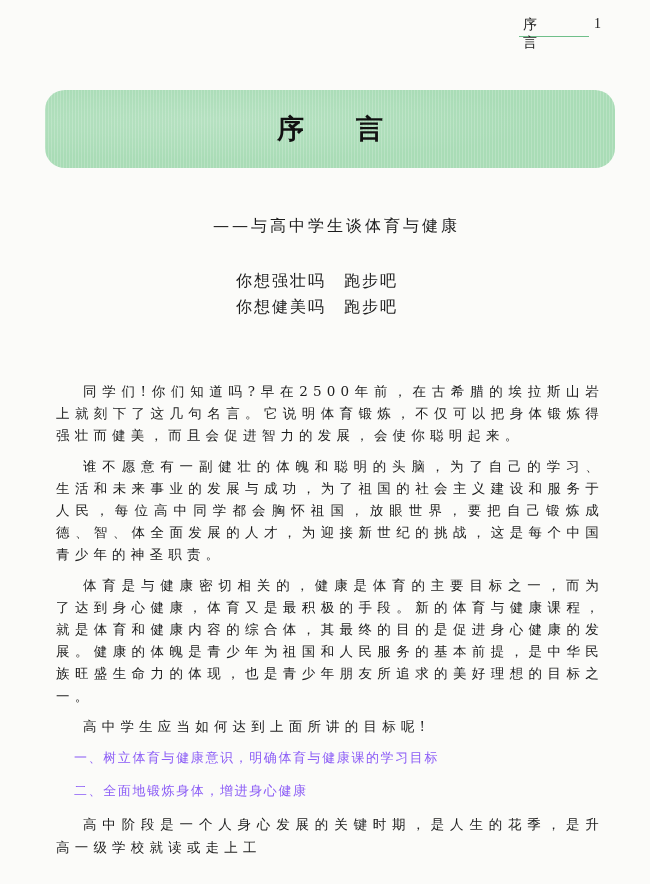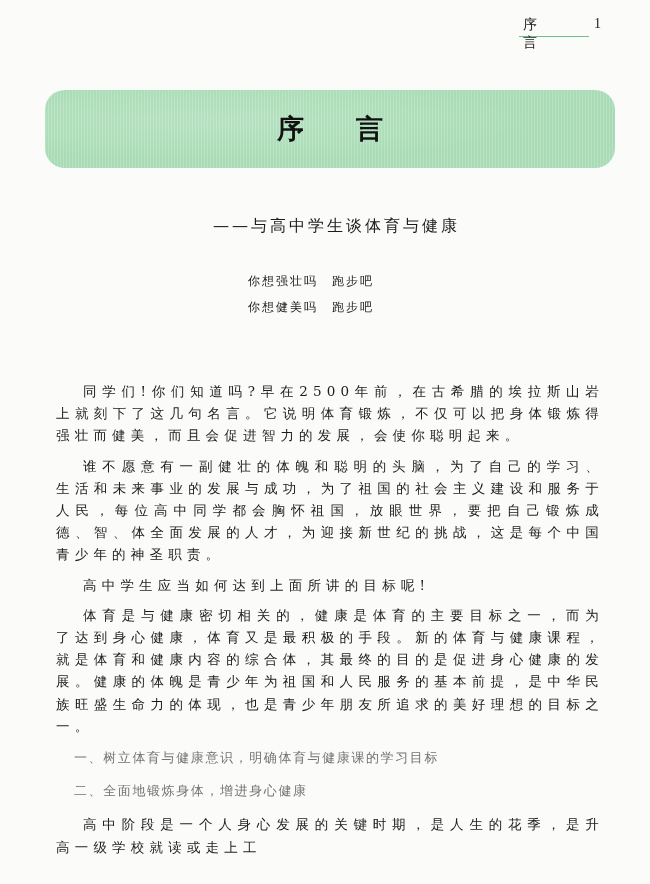--- a/index.html
+++ b/index.html
@@ -36,35 +36,35 @@
   .title-banner .banner-title {
     font-family: "DejaVu Sans", sans-serif;
     font-weight: bold; font-size: 27px; letter-spacing: 52px;
     color: #111; margin-left: 52px;
   }
   .subtitle {
     position: absolute; top: 216px; left: 213px;
     font-size: 16px; letter-spacing: 3px; color: #1c1c1c; text-align: center;
   }
   .poem {
-    position: absolute; top: 268px; left: 248px;
-    font-size: 12px; line-height: 26px; letter-spacing: 2px;
+    position: absolute; top: 268px; left: 236px;
+    font-size: 16px; line-height: 26px; letter-spacing: 2px;
   }
   .poem .line { display: block; white-space: pre; }
   .body {
     position: absolute; left: 48px; top: 372px; width: 564px;
     font-size: 13.5px; line-height: 22.2px; letter-spacing: 5.2px;
     text-align: justify;
   }
   .body p { margin: 8px; text-indent: 2em; }
   .body h3 {
     margin: 10px 0 11px 0;
     font-family: "DejaVu Sans", sans-serif;
     font-weight: normal; font-size: 13px; letter-spacing: 1.6px;
-    color: #737373; text-indent: 2em;
+    color: #8b5cf6; text-indent: 2em;
   }
 </style>
 </head>
 <body>
 
 <div class="running-head">
   <span class="rh-title">序言</span>
 </div>
 <div class="page-num">1</div>
 
@@ -75,18 +75,18 @@
 <div class="subtitle">——与高中学生谈体育与健康</div>
 
 <div class="poem">
   <span class="line">你想强壮吗　跑步吧</span>
   <span class="line">你想健美吗　跑步吧</span>
 </div>
 
 <div class="body">
   <p>同学们!你们知道吗?早在2500年前，在古希腊的埃拉斯山岩上就刻下了这几句名言。它说明体育锻炼，不仅可以把身体锻炼得强壮而健美，而且会促进智力的发展，会使你聪明起来。</p>
   <p>谁不愿意有一副健壮的体魄和聪明的头脑，为了自己的学习、生活和未来事业的发展与成功，为了祖国的社会主义建设和服务于人民，每位高中同学都会胸怀祖国，放眼世界，要把自己锻炼成德、智、体全面发展的人才，为迎接新世纪的挑战，这是每个中国青少年的神圣职责。</p>
+  <p>体育是与健康密切相关的，健康是体育的主要目标之一，而为了达到身心健康，体育又是最积极的手段。新的体育与健康课程，就是体育和健康内容的综合体，其最终的目的是促进身心健康的发展。健康的体魄是青少年为祖国和人民服务的基本前提，是中华民族旺盛生命力的体现，也是青少年朋友所追求的美好理想的目标之一。</p>
   <p>高中学生应当如何达到上面所讲的目标呢!</p>
-  <p>体育是与健康密切相关的，健康是体育的主要目标之一，而为了达到身心健康，体育又是最积极的手段。新的体育与健康课程，就是体育和健康内容的综合体，其最终的目的是促进身心健康的发展。健康的体魄是青少年为祖国和人民服务的基本前提，是中华民族旺盛生命力的体现，也是青少年朋友所追求的美好理想的目标之一。</p>
   <h3>一、树立体育与健康意识，明确体育与健康课的学习目标</h3>
   <h3>二、全面地锻炼身体，增进身心健康</h3>
   <p>高中阶段是一个人身心发展的关键时期，是人生的花季，是升高一级学校就读或走上工</p>
 </div>
 
 </body></html>

